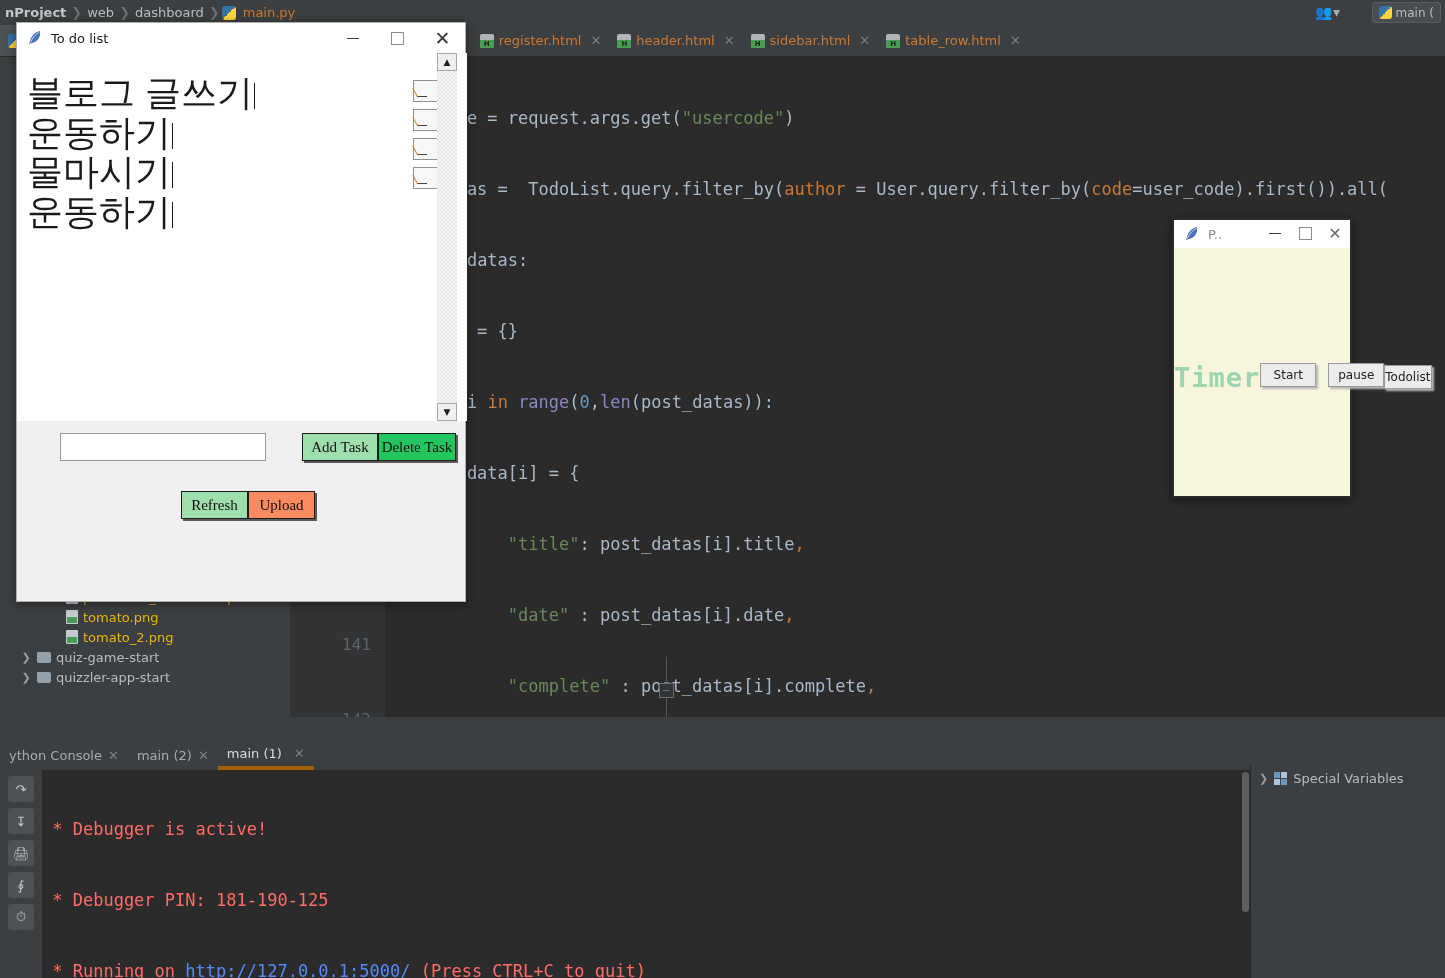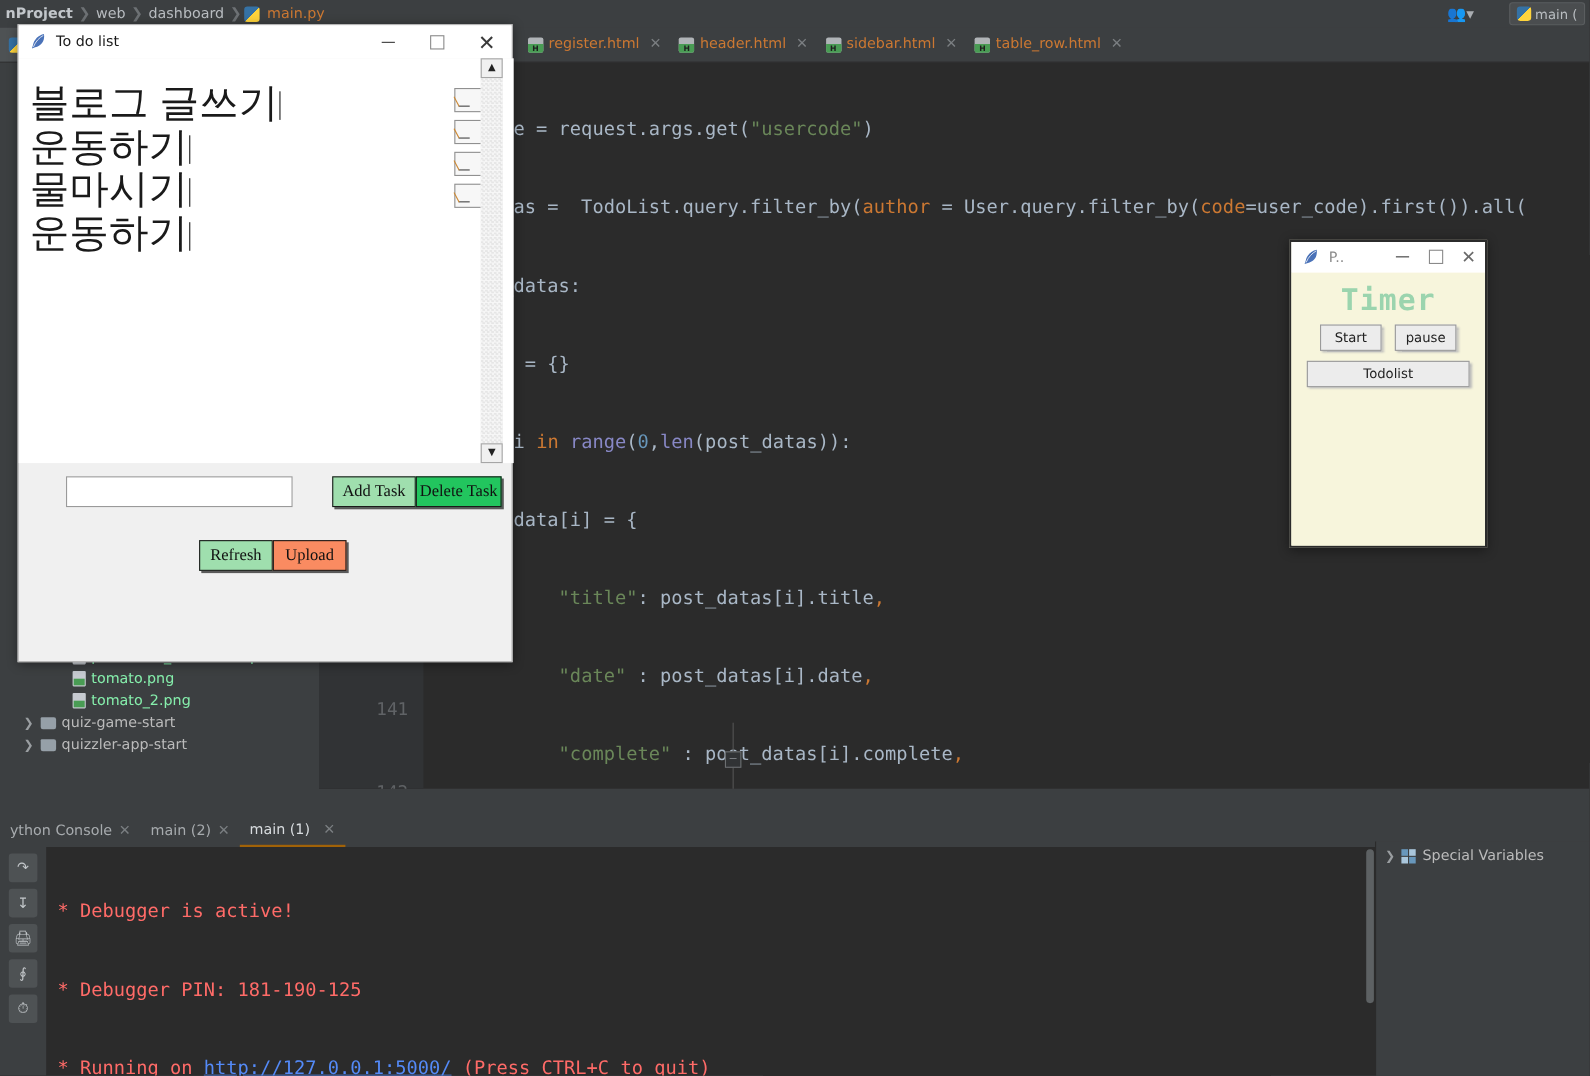--- a/index.html
+++ b/index.html
@@ -87,21 +87,21 @@
     position: relative;
   }
   .tree-row .fileic.img::after {
     content: ""; position: absolute; left: 1px; bottom: 1px; width: 10px; height: 6px;
     background: #499c54;
   }
   .tree-row .fileic.lnk::after {
     content: "?"; position: absolute; left: 2px; top: -1px; color: #3592c4;
     font-size: 10px; font-weight: bold;
   }
-  .tree-row .lbl { color: #86efac; }
+  .tree-row .lbl { color: #eab308; }
   .tree-row.folderrow .lbl { color: #bbbbbb; }
 
   
   .editor {
     position: absolute; left: 290px; top: 57px; width: 1155px; height: 660px;
     background: #2b2b2b; overflow: hidden;
   }
   .gutter {
     position: absolute; left: 0; top: 0; width: 95px; height: 660px;
     background: #313335; color: #606366; font-family: "DejaVu Sans Mono", monospace;
@@ -129,21 +129,21 @@
   }
 
   
   .console-tabs {
     position: absolute; left: 0; top: 740px; width: 1445px; height: 30px;
     background: #3c3f41; display: flex; align-items: center; gap: 0;
     font-size: 13px; color: #a7abae;
   }
   .ctab { display: flex; align-items: center; height: 30px; padding: 0 9px; gap: 6px; white-space: nowrap; }
   .ctab .close { color: #7b7f82; }
-  .ctab.active { color: #d8dcdf; border-bottom: 2px solid #a16207; gap: 12px; }
+  .ctab.active { color: #d8dcdf; border-bottom: 4px solid #a16207; gap: 12px; }
   .console {
     position: absolute; left: 0; top: 770px; width: 1250px; height: 208px;
     background: #2b2b2b; overflow: hidden;
   }
   .console-toolbar {
     position: absolute; left: 0; top: 0; width: 42px; height: 208px; background: #3c3f41;
     display: flex; flex-direction: column; align-items: center; padding-top: 6px; gap: 6px;
   }
   .ctool {
     width: 26px; height: 26px; background: #4e5254; border-radius: 3px;
@@ -261,21 +261,21 @@
   .tk-timer {
     position: absolute; left: 1172px; top: 218px; width: 180px; height: 280px;
     background: #f7f5dc; border: 2px solid #2b2b2b;
     box-shadow: 0 2px 10px rgba(0,0,0,.45);
   }
   .tk-timer .tk-title { height: 28px; }
   .tk-timer .tk-btn { width: 30px; height: 28px; font-size: 13px; }
   .tk-timer .tk-btn.cls { font-size: 16px; color: #6a6a6a; }
   .timer-body {
     position: absolute; left: 0; top: 28px; width: 176px; height: 248px;
-    background: #f7f5dc; display: flex; flex-direction: column; align-items: center;
+    background: #f7f5dc; display: flex; flex-direction: row; align-items: center;
   }
   .timer-heading {
     font-family: "DejaVu Sans Mono", monospace; font-size: 27px; font-weight: bold;
     color: #9bd4ae; margin-top: 10px; letter-spacing: 1px;
   }
   .tomato-wrap { position: relative; width: 130px; height: 120px; margin-top: 6px; }
   .timer-count {
     position: absolute; left: 0; top: 52px; width: 130px; text-align: center;
     font-family: "DejaVu Sans Mono", monospace; font-size: 24px; color: #ffffff;
     letter-spacing: 1px; z-index: 3;

